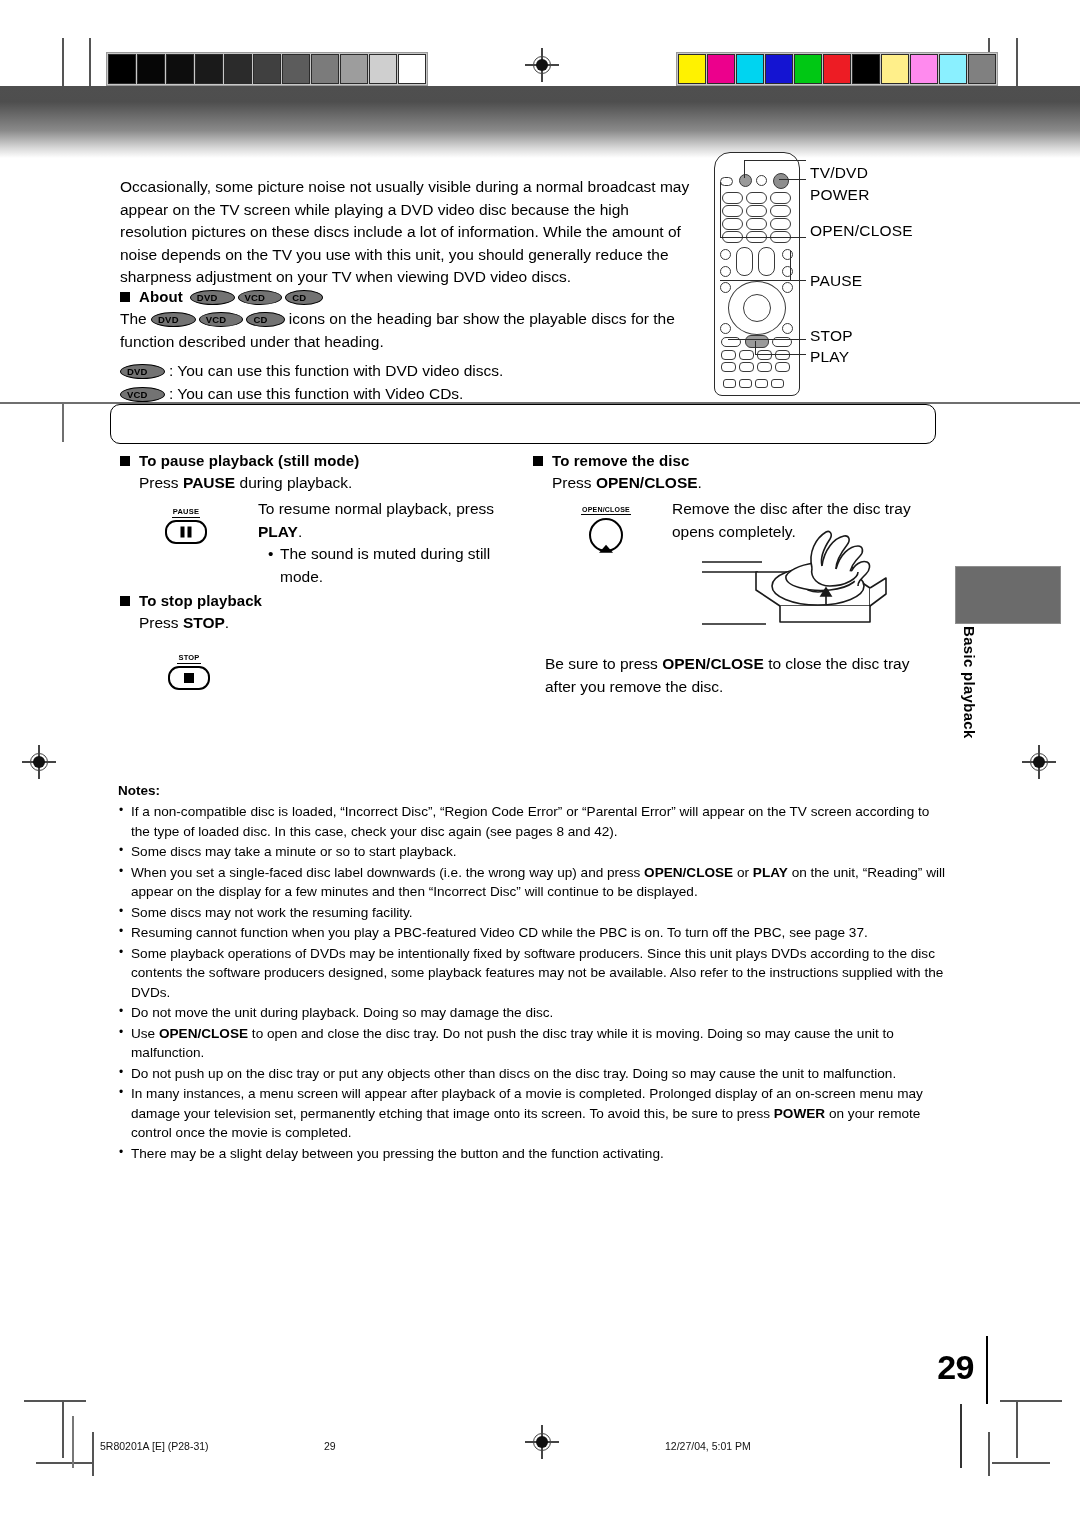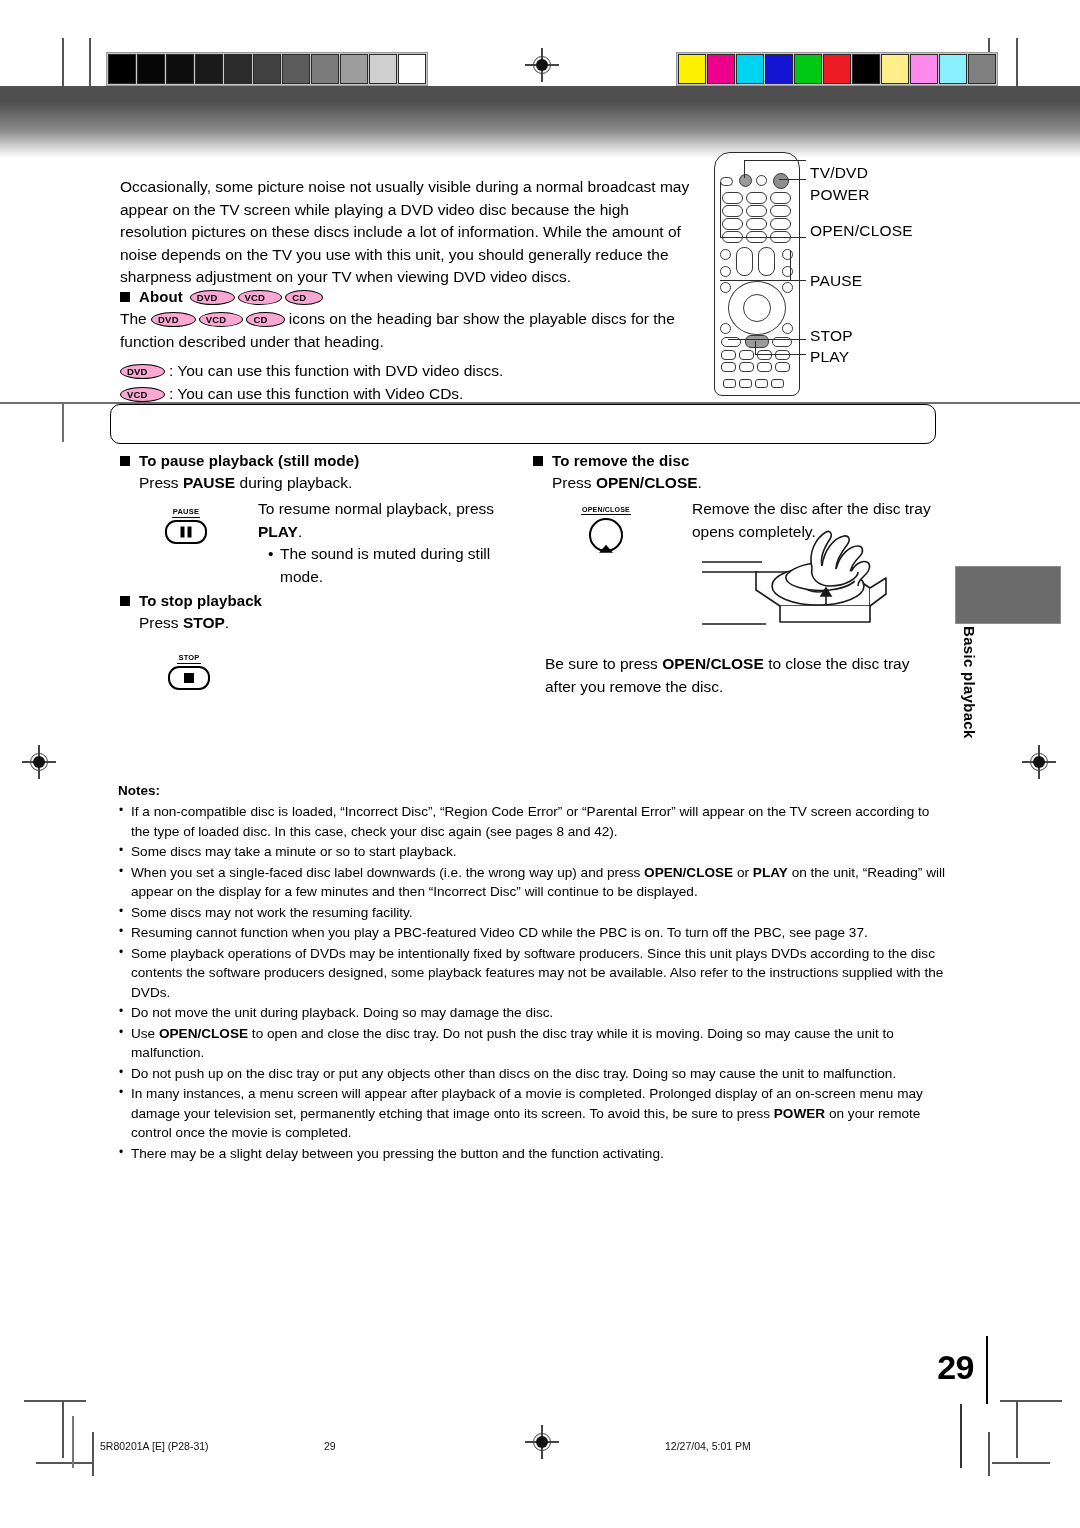--- a/index.html
+++ b/index.html
@@ -65,21 +65,21 @@
     display: inline-block;
     border: 1.6px solid #000;
     border-radius: 50% / 50%;
     font-size: 9.5px;
     font-weight: bold;
     letter-spacing: .2px;
     line-height: 11px;
     padding: 1px 16px 1px 6px;
     vertical-align: 1px;
     text-align: left;
-    background: #f9a8d4;
+    background: #737373;
   }
 
   
   #heading-bar {
     position: absolute; left: 110px; top: 404px; width: 824px; height: 38px;
     border: 1.6px solid #000; border-radius: 10px; background: #fff;
   }
   #heading-rule {
     position: absolute; left: 0px; top: 402px; width: 1080px; height: 2px;
     background: #6f6f6f;
@@ -424,21 +424,21 @@
 
   <div class="ctrl" style="left:578px;top:498px;width:56px;text-align:center;">
     <span class="cap" style="font-size:7px;">OPEN/CLOSE</span>
     <div class="round">
       <span class="glyph-eject">
         <span class="tri"></span><span class="bar"></span>
       </span>
     </div>
   </div>
 
-  <div class="para" style="position:absolute;left:692px;top:498px;width:252px;">Remove the disc after the disc tray opens completely.</div>
+  <div class="para" style="position:absolute;left:672px;top:498px;width:252px;">Remove the disc after the disc tray opens completely.</div>
 
   <svg style="position:absolute;left:700px;top:528px;width:230px;height:120px;" viewBox="0 0 230 120">
     <g fill="none" stroke="#1a1a1a" stroke-width="1.6" stroke-linejoin="round">
 
       <line x1="2" y1="34" x2="62" y2="34"></line>
       <line x1="2" y1="44" x2="58" y2="44"></line>
       <line x1="2" y1="96" x2="66" y2="96"></line>
 
       <path d="M56 44 L56 62 L80 78 L170 78 L170 60 L146 44 Z" fill="#ffffff"></path>
       <path d="M80 78 L80 94 L170 94 L170 78" fill="#ffffff"></path>

